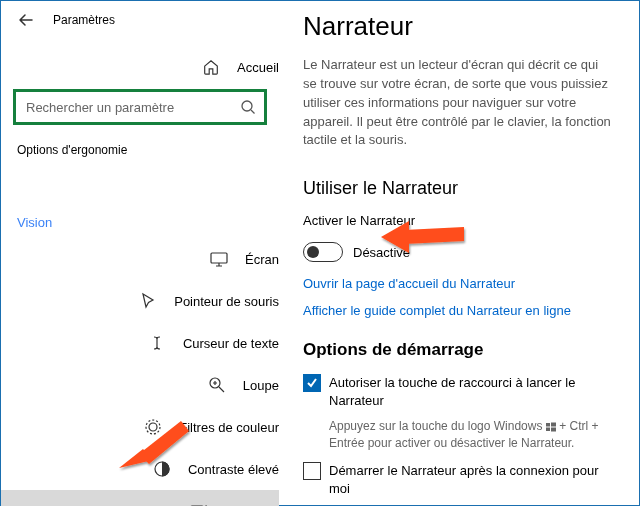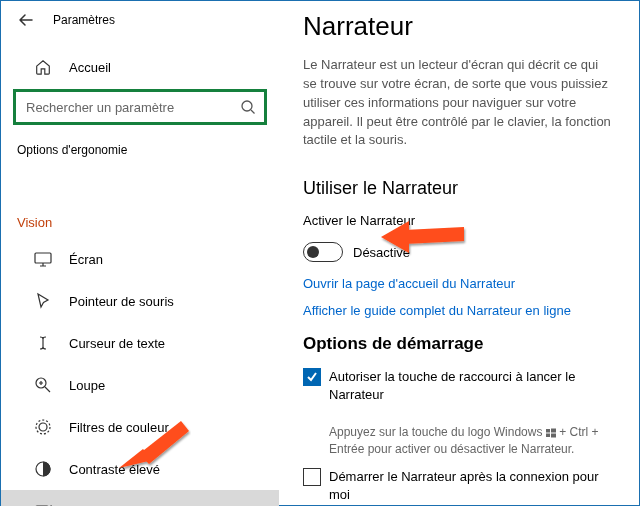--- a/index.html
+++ b/index.html
@@ -49,22 +49,23 @@
     justify-content: center;
   }
   .titlebar .title {
     font-size: 12px;
   }
 
   .nav-row {
     display: flex;
     align-items: center;
     height: 36px;
-    padding-left: 32px;
+    padding-left: 16px;
     cursor: default;
+    justify-content: flex-end;
   }
   .nav-row .icon {
     width: 20px;
     height: 20px;
     margin-right: 16px;
     display: flex;
     align-items: center;
     justify-content: center;
     color: #333;
     flex: 0 0 20px;
@@ -98,42 +99,42 @@
 
   .section-header {
     padding: 0 16px 18px 16px;
     font-size: 12px;
     font-weight: 400;
   }
 
   .group-label {
     padding: 40px 16px 8px 16px;
     font-size: 13px;
-    color: #c2410c;
+    color: #3b82f6;
   }
 
   .nav-list .nav-row { height: 42px; }
   .nav-row.selected { background: #d9d9d9; }
 
   h1.page-title {
     font-size: 26px;
     font-weight: 400;
     margin: 0 0 14px 0;
   }
   .desc {
     font-size: 13px;
     color: #555;
     line-height: 1.45;
     margin-bottom: 28px;
   }
   .desc2 {
     font-size: 12px;
     color: #666;
     line-height: 1.4;
-    margin: 20px 0 10px 26px;
+    margin: 8px 0 10px 26px;
   }
   h2.subhead {
     font-size: 18px;
     font-weight: 400;
     margin: 0 0 14px 0;
   }
   .field-label {
     font-size: 13px;
     color: #000;
     margin-bottom: 14px;
@@ -344,21 +345,21 @@
     <div class="field-label">Activer le Narrateur</div>
 
     <div class="toggle-row">
       <div class="toggle">
         <div class="knob"></div>
       </div>
       <span>Désactivé</span>
     </div>
 
     <a class="link">Ouvrir la page d'accueil du Narrateur</a>
-    <a class="link" style="margin-bottom:16px;">Afficher le guide complet du Narrateur en ligne</a>
+    <a class="link" style="margin-bottom:22px;">Afficher le guide complet du Narrateur en ligne</a>
 
     <h2 class="subhead" style="font-weight:600; font-size:17px;">Options de démarrage</h2>
 
     <div class="check-row">
       <div class="check checked">
         <svg width="12" height="12" viewBox="0 0 12 12" stroke="#fff" stroke-width="2" fill="none">
             <path d="M2 6l3 3 5-7"></path>
           </svg>
       </div>
       <span class="check-label">Autoriser la touche de raccourci à lancer le Narrateur</span>

